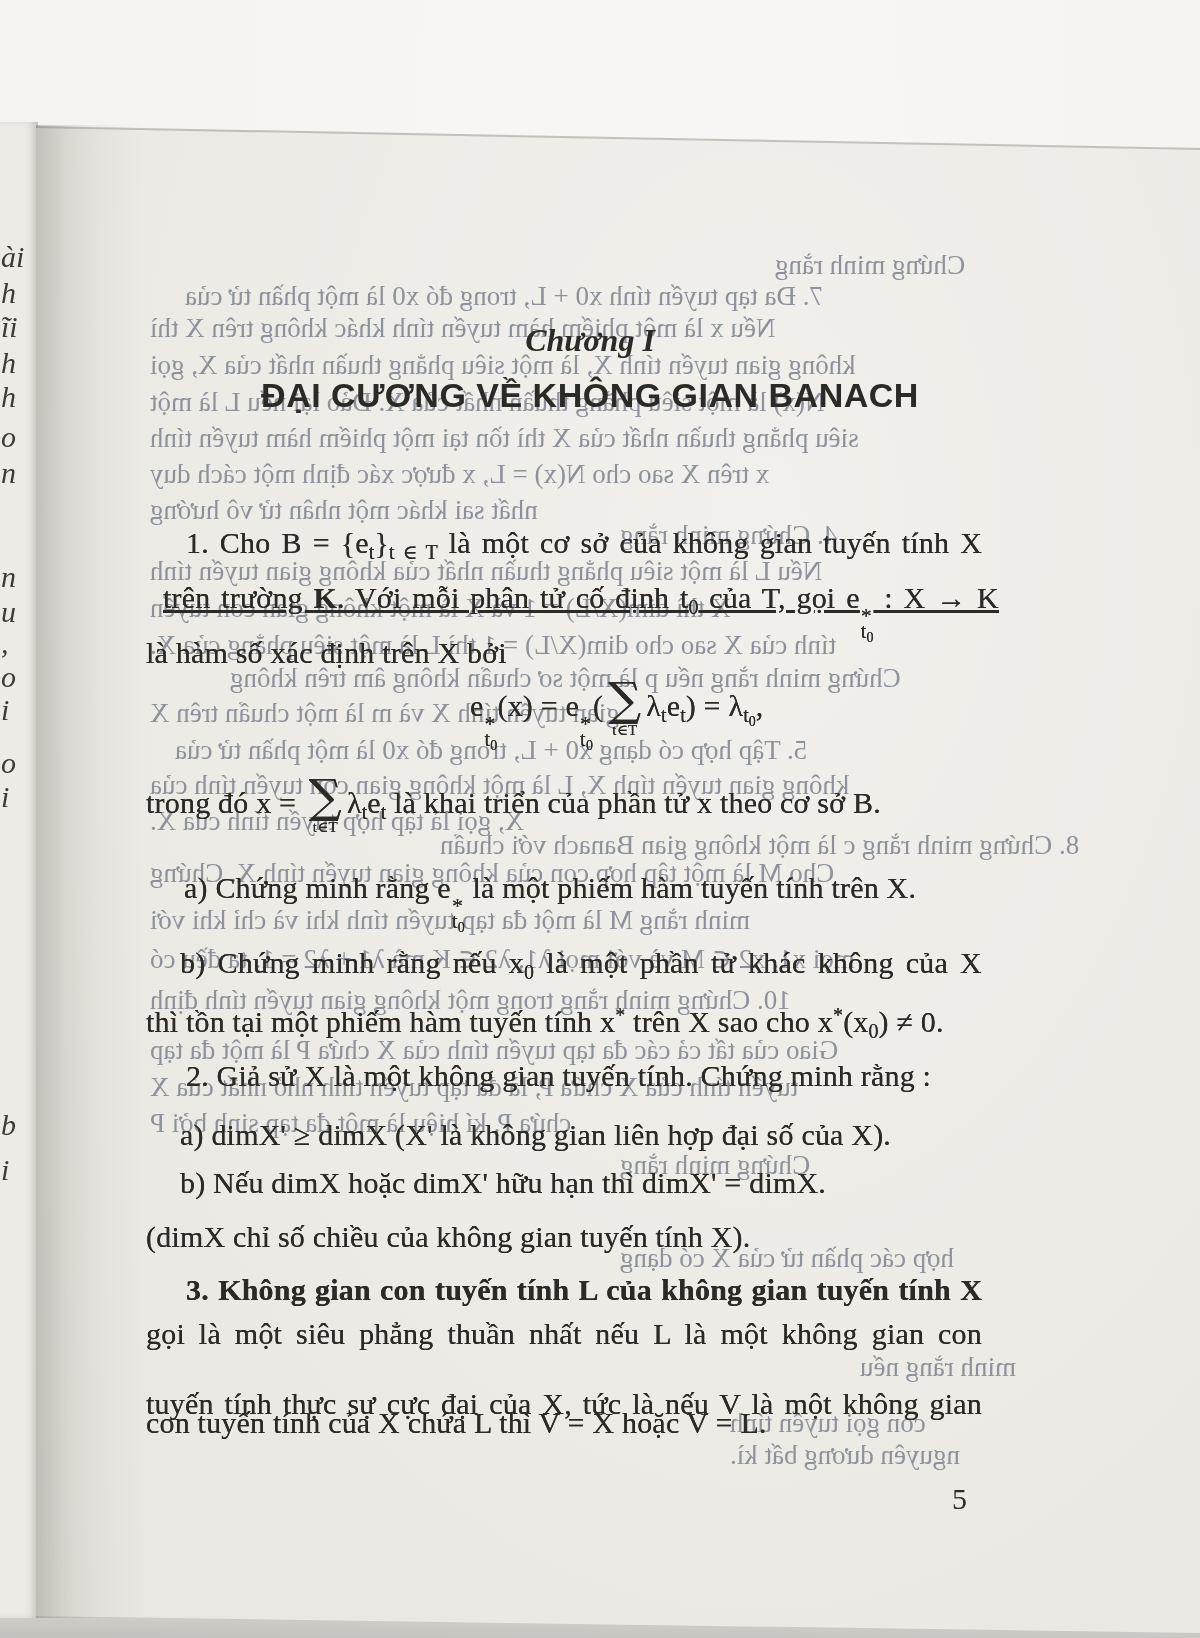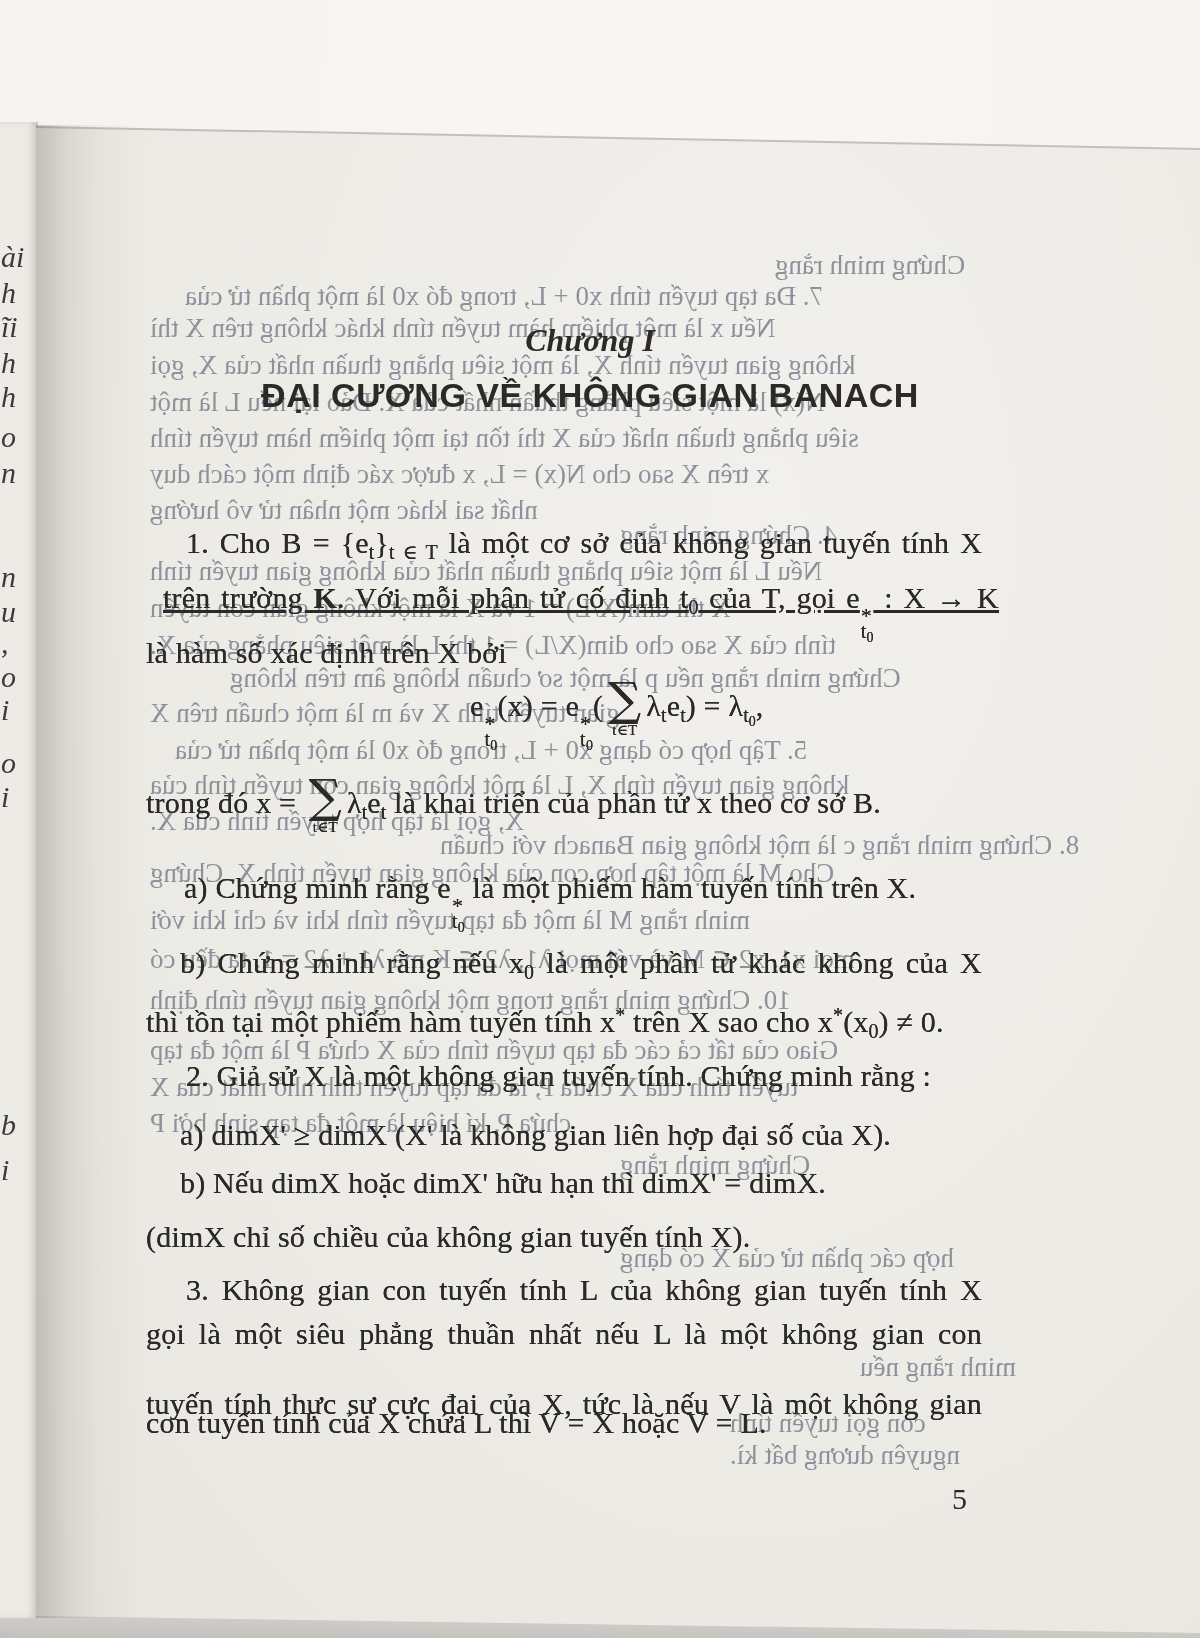--- a/index.html
+++ b/index.html
@@ -150,20 +150,20 @@
       <div class="bline" style="top: 868px; left: 184px;">a) Chứng minh rằng <span class="est">e<span class="st">
             <span class="sttop">*</span>
             <span class="stbot">t<span class="sb2">0</span></span>
           </span></span> là một phiếm hàm tuyến tính trên X.</div>
       <div class="bline just" style="top: 943px; left: 180px; width: 802px;">b) Chứng minh rằng nếu x<span class="sb">0</span> là một phần tử khác không của X</div>
       <div class="bline" style="top: 995px; left: 146px;">thì tồn tại một phiếm hàm tuyến tính x<span class="sp">*</span> trên X sao cho x<span class="sp">*</span>(x<span class="sb">0</span>) ≠ 0.</div>
       <div class="bline" style="top: 1056px; left: 186px;">2. Giả sử X là một không gian tuyến tính. Chứng minh rằng :</div>
       <div class="bline" style="top: 1115px; left: 180px;">a) dimX' ≥ dimX (X' là không gian liên hợp đại số của X).</div>
       <div class="bline" style="top: 1163px; left: 180px;">b) Nếu dimX hoặc dimX' hữu hạn thì dimX' = dimX.</div>
       <div class="bline" style="top: 1217px; left: 146px; text-align: right;">(dimX chỉ số chiều của không gian tuyến tính X).</div>
-      <div class="bline just" style="top: 1270px; left: 186px; width: 796px;">3. Không gian con tuyến tính L của không gian tuyến tính X</div>
+      <div class="bline just" style="top: 1270px; left: 186px; width: 796px; font-weight: bold;">3. Không gian con tuyến tính L của không gian tuyến tính X</div>
       <div class="bline just" style="top: 1314px; left: 146px; width: 836px;">gọi là một siêu phẳng thuần nhất nếu L là một không gian con</div>
       <div class="bline just" style="top: 1358px; left: 146px; width: 836px; margin-top: 26px;">tuyến tính thực sự cực đại của X, tức là nếu V là một không gian</div>
       <div class="bline" style="top: 1403px; left: 146px;">con tuyến tính của X chứa L thì V = X hoặc V = L.</div>
     </div>
 
   <div class="pageno">5</div>
 </div>
 
 </body></html>

